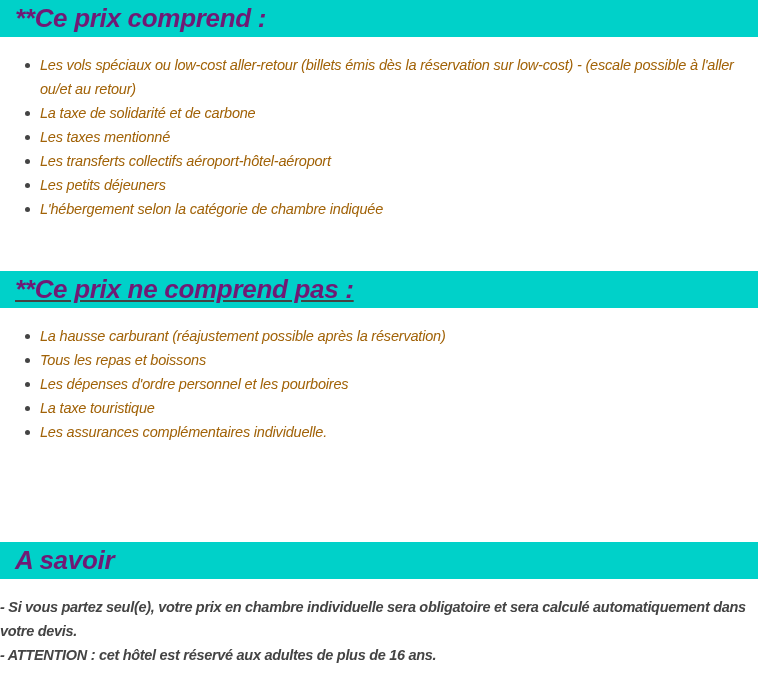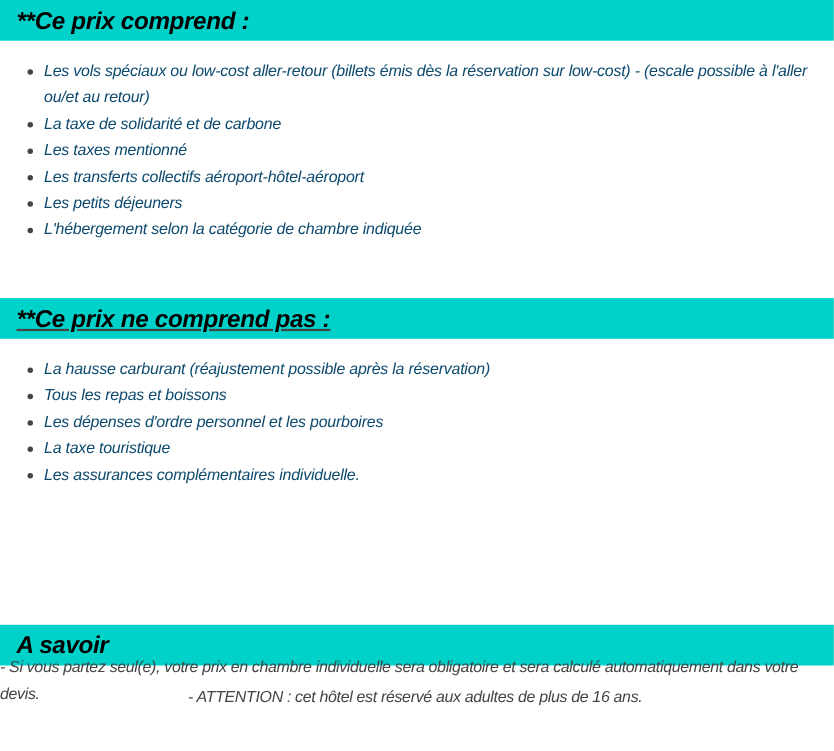--- a/index.html
+++ b/index.html
@@ -1,22 +1,22 @@
 <!DOCTYPE html>
 <html><head>
 <meta charset="utf-8">
 <style>
   html, body { margin:0; padding:0; background:#ffffff; }
   body { width:758px; height:683px; overflow:hidden; font-family:"Liberation Sans", sans-serif; color:#444; }
   .bar { position:absolute; left:0; width:758px; height:37px; background:#00d1c9; }
-  .bar h2 { margin:0; font-style:italic; font-weight:bold; color:#000000; font-size:22px; line-height:37px; padding-left:15px; letter-spacing:-0.3px; }
+  .bar h2 { margin:0; font-style:italic; font-weight:bold; color:#701a75; font-size:26px; line-height:37px; padding-left:15px; letter-spacing:-0.3px; }
   ul { position:absolute; left:0; margin:0; padding:0 0 0 40px; list-style:none; width:710px; }
-  li { position:relative; font-style:italic; font-size:14.5px; line-height:24px; color:#0c4a6e; letter-spacing:-0.2px; }
+  li { position:relative; font-style:italic; font-size:14.5px; line-height:24px; color:#a16207; letter-spacing:-0.2px; }
   li::before { content:""; position:absolute; left:-15px; top:10px; width:5px; height:5px; border-radius:50%; background:#444; }
-  .note { position:absolute; left:0; width:755px; font-style:italic; font-size:14.5px; line-height:24px; color:#444; letter-spacing:-0.3px; }
+  .note { position:absolute; left:0; width:755px; font-style:italic; font-size:14.5px; line-height:24px; color:#444; letter-spacing:-0.3px;font-weight:bold; }
 </style>
 </head>
 <body>
 
 <div class="bar" style="top:0px;">
   <h2>**Ce prix comprend :</h2>
 </div>
 <ul style="top:53px;">
   <li>Les vols spéciaux ou low-cost aller-retour (billets émis dès la réservation sur low-cost) - (escale possible à l'aller ou/et au retour)</li>
   <li>La taxe de solidarité et de carbone</li>
@@ -30,17 +30,17 @@
   <h2>**Ce prix ne comprend pas :</h2>
 </div>
 <ul style="top:324px;">
   <li>La hausse carburant (réajustement possible après la réservation)</li>
   <li>Tous les repas et boissons</li>
   <li>Les dépenses d'ordre personnel et les pourboires</li>
   <li>La taxe touristique</li>
   <li>Les assurances complémentaires individuelle.</li>
 </ul>
 
-<div class="bar" style="top:568px;">
+<div class="bar" style="top:542px;">
   <h2>A savoir</h2>
 </div>
 <div class="note" style="top:595px;">- Si vous partez seul(e), votre prix en chambre individuelle sera obligatoire et sera calculé automatiquement dans votre devis.</div>
-<div class="note" style="top:622px;text-align:center;">- ATTENTION : cet hôtel est réservé aux adultes de plus de 16 ans.</div>
+<div class="note" style="top:643px;">- ATTENTION : cet hôtel est réservé aux adultes de plus de 16 ans.</div>
 
 </body></html>

